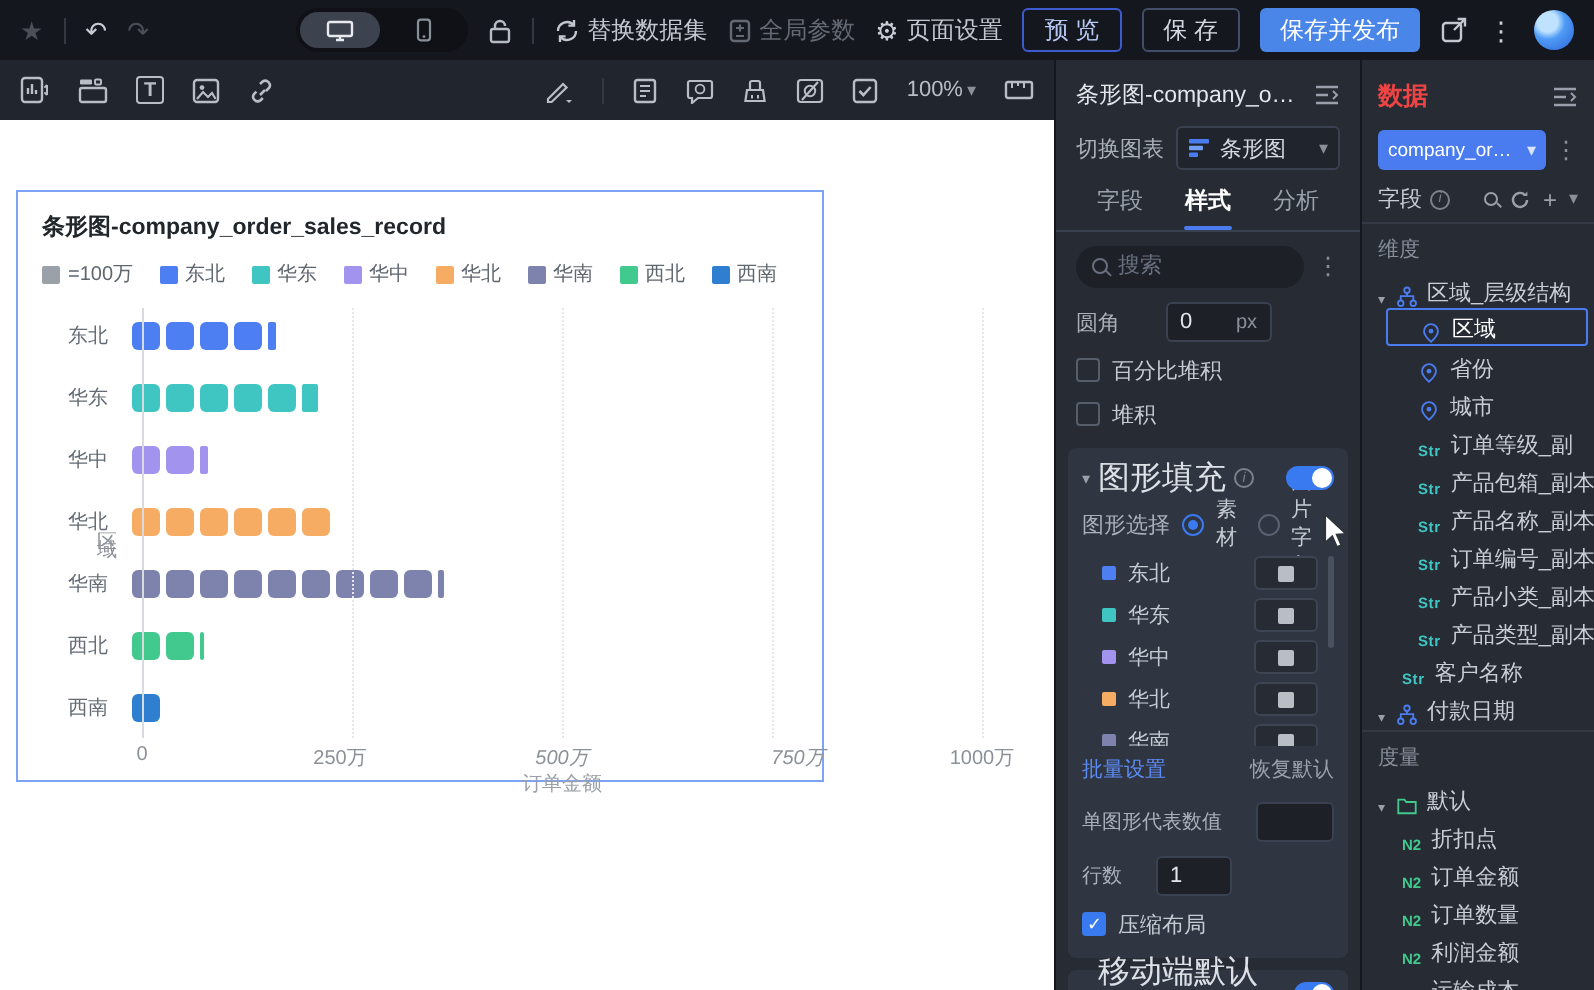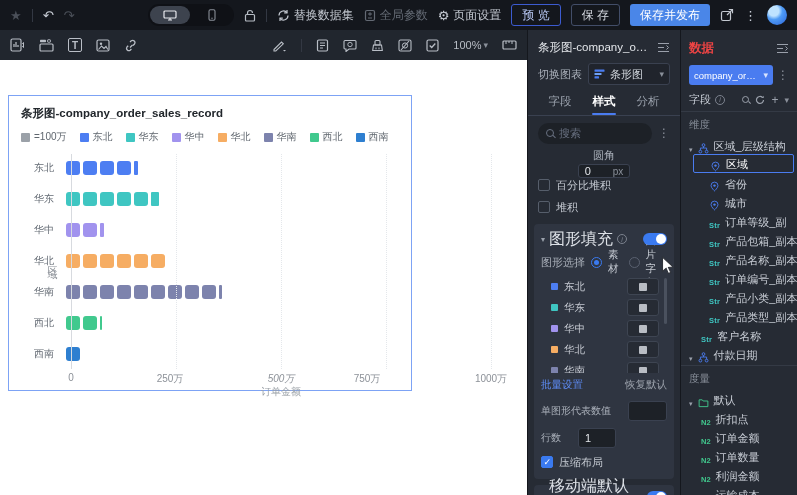--- a/index.html
+++ b/index.html
@@ -78,21 +78,21 @@
     width:24px; height:2px; background:#4a7cf0; border-radius:1px; }
   .search-row { height:30px; gap:6px; margin-top:2px; }
   .search-box { flex:1; height:21px; background:#1d2127; border-radius:11px; display:flex; align-items:center;
     padding:0 8px; gap:5px; }
   .search-box input { background:transparent; border:none; outline:none; color:#c3c8d1; font-size:11px; width:80px; }
   .search-box input::placeholder { color:#687080; }
   .icon-search { width:8px; height:8px; border:1.3px solid #687080; border-radius:50%; position:relative; flex:none; }
   .icon-search::after { content:""; position:absolute; width:4px; height:1.3px; background:#687080;
     right:-3px; bottom:-1px; transform:rotate(45deg); }
   .kebab { color:#8a909a; font-size:12px; cursor:pointer; }
-  .radius-row { height:26px; gap:1px;flex-direction:column; }
+  .radius-row { height:26px; gap:23px; }
   .mini-input { height:20px; background:#1d2127; border:1px solid #3a4150; border-radius:3px;
     display:flex; align-items:center; padding:0 6px; gap:4px; }
   .mini-input input { background:transparent; border:none; outline:none; color:#e3e6ea; font-size:11px; width:24px; }
   .unit { font-size:10px; color:#8a909a; }
   .chk-row { height:22px; gap:6px; cursor:pointer; }
   .chk { width:12px; height:12px; border:1px solid #565e6b; border-radius:2px; flex:none; }
   .chk.checked { background:#3a7af0; border-color:#3a7af0; position:relative; }
   .chk.checked::after { content:"✓"; color:#fff; font-size:9px; position:absolute; left:1.5px; top:-0.5px; }
   .chk-lbl { font-size:11px; color:#c6cbd3; }
   .section-card { background:#2f3541; border-radius:4px; margin:6px -4px 0 -4px; padding:4px 7px 6px 7px; }
@@ -411,21 +411,21 @@
                   <span class="bars">
                     <i class="sq" style="background:#2e7fd0"></i>
                   </span>
                 </div>
               </div>
           </div>
           <div class="xticks" id="xticks">
               <span style="left: 50px;">0</span>
               <span style="left: 149px;">250万</span>
               <span style="left: 260px; font-style: italic;">500万</span>
-              <span style="left: 346px;">750万</span>
+              <span style="left: 378px; font-style: italic;">750万</span>
               <span style="left: 470px;">1000万</span>
             </div>
           <div class="xtitle">
             <span>订单金额</span>
           </div>
         </div>
       </div>
     </div>
 
     <aside class="style-panel">

